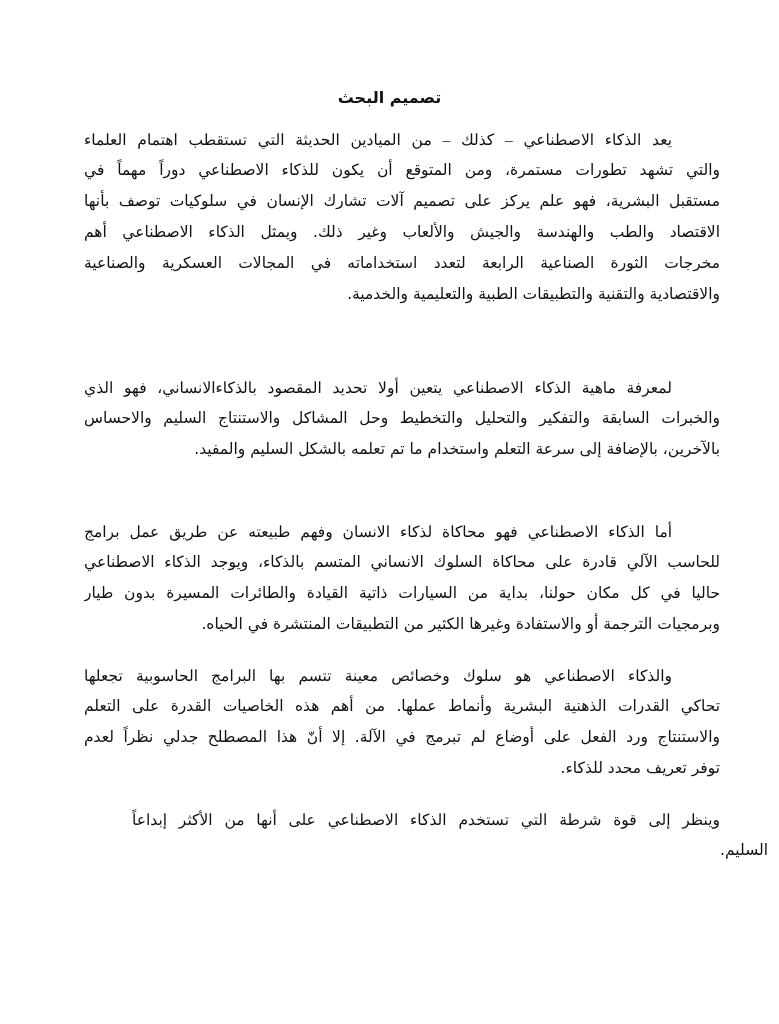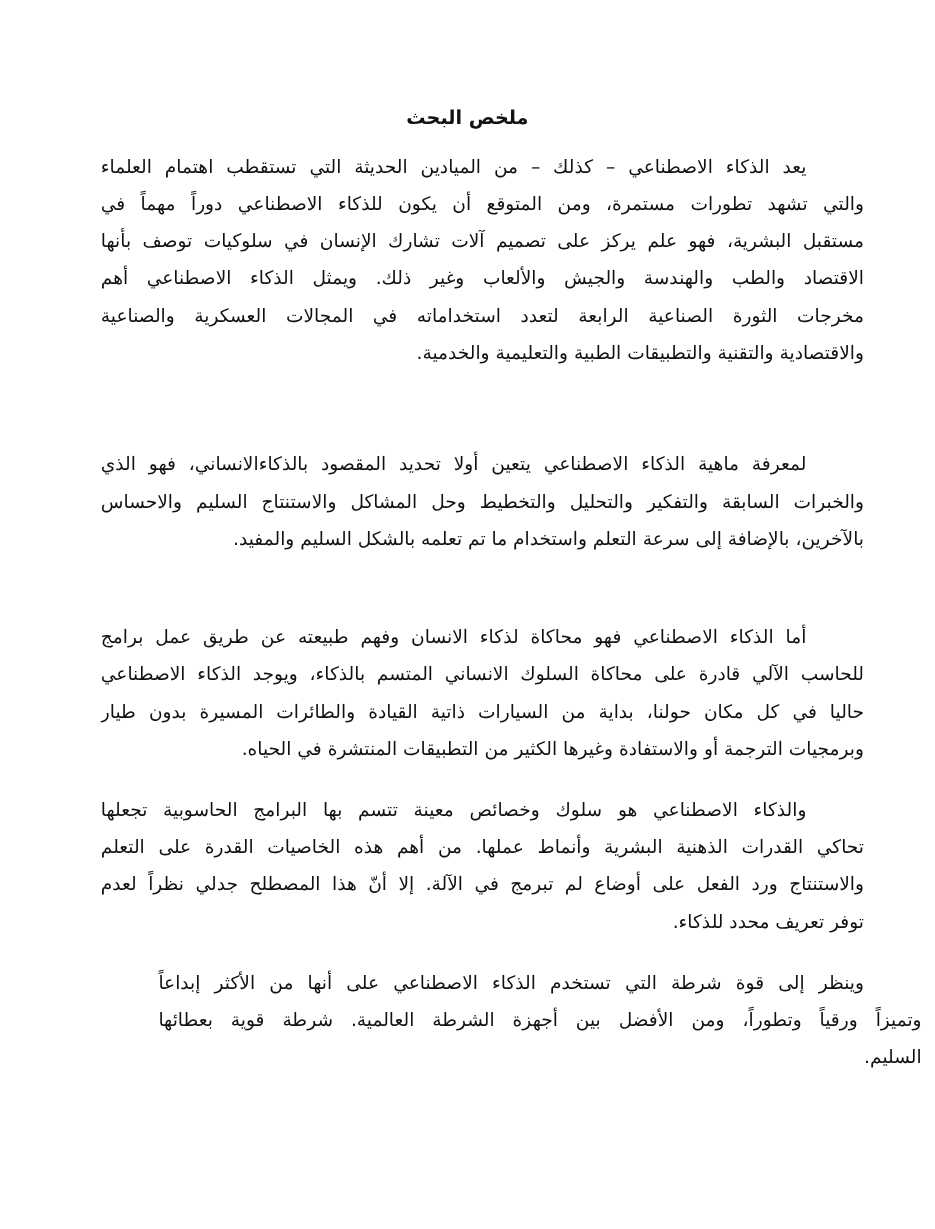--- a/index.html
+++ b/index.html
@@ -45,36 +45,37 @@
       height: 31px;
       line-height: 31px;
       font-size: 15.5px;
       text-align: justify;
       text-align-last: justify;
       white-space: nowrap;
       overflow: hidden;
     }
     .line.first {
       padding-right: 48px;
+      font-family: Liberation Serif, serif;
     }
     .line.last {
       text-align-last: right;
     }
     #p1 { top: 124px; }
     #p2 { top: 372px; }
     #p3 { top: 516px; }
     #p4 { top: 660px; }
     #p5 { top: 804px; margin-left: 48px; }
   </style>
 </head>
 <body>
 
 <div class="page">
 
-  <div class="title">ملخص البحث</div>
+  <div class="title">تصميم البحث</div>
 
   <div class="para" id="p1">
     <span class="line first">يعد الذكاء الاصطناعي – كذلك – من الميادين الحديثة التي تستقطب اهتمام العلماء</span>
     <span class="line">والتي تشهد تطورات مستمرة، ومن المتوقع أن يكون للذكاء الاصطناعي دوراً مهماً في</span>
     <span class="line">مستقبل البشرية، فهو علم يركز على تصميم آلات تشارك الإنسان في سلوكيات توصف بأنها</span>
     <span class="line">الاقتصاد والطب والهندسة والجيش والألعاب وغير ذلك. ويمثل الذكاء الاصطناعي أهم</span>
     <span class="line">مخرجات الثورة الصناعية الرابعة لتعدد استخداماته في المجالات العسكرية والصناعية</span>
     <span class="line last">والاقتصادية والتقنية والتطبيقات الطبية والتعليمية والخدمية.</span>
   </div>
 
@@ -93,17 +94,16 @@
 
   <div class="para" id="p4">
     <span class="line first">والذكاء الاصطناعي هو سلوك وخصائص معينة تتسم بها البرامج الحاسوبية تجعلها</span>
     <span class="line">تحاكي القدرات الذهنية البشرية وأنماط عملها. من أهم هذه الخاصيات القدرة على التعلم</span>
     <span class="line">والاستنتاج ورد الفعل على أوضاع لم تبرمج في الآلة. إلا أنّ هذا المصطلح جدلي نظراً لعدم</span>
     <span class="line last">توفر تعريف محدد للذكاء.</span>
   </div>
 
   <div class="para" id="p5">
     <span class="line first">وينظر إلى قوة شرطة التي تستخدم الذكاء الاصطناعي على أنها من الأكثر إبداعاً</span>
-    <span class="line">وتميزاً ورقياً وتطوراً، ومن الأفضل بين أجهزة الشرطة العالمية. شرطة قوية بعطائها</span>
     <span class="line last">السليم.</span>
   </div>
 
 </div>
 
 </body></html>

